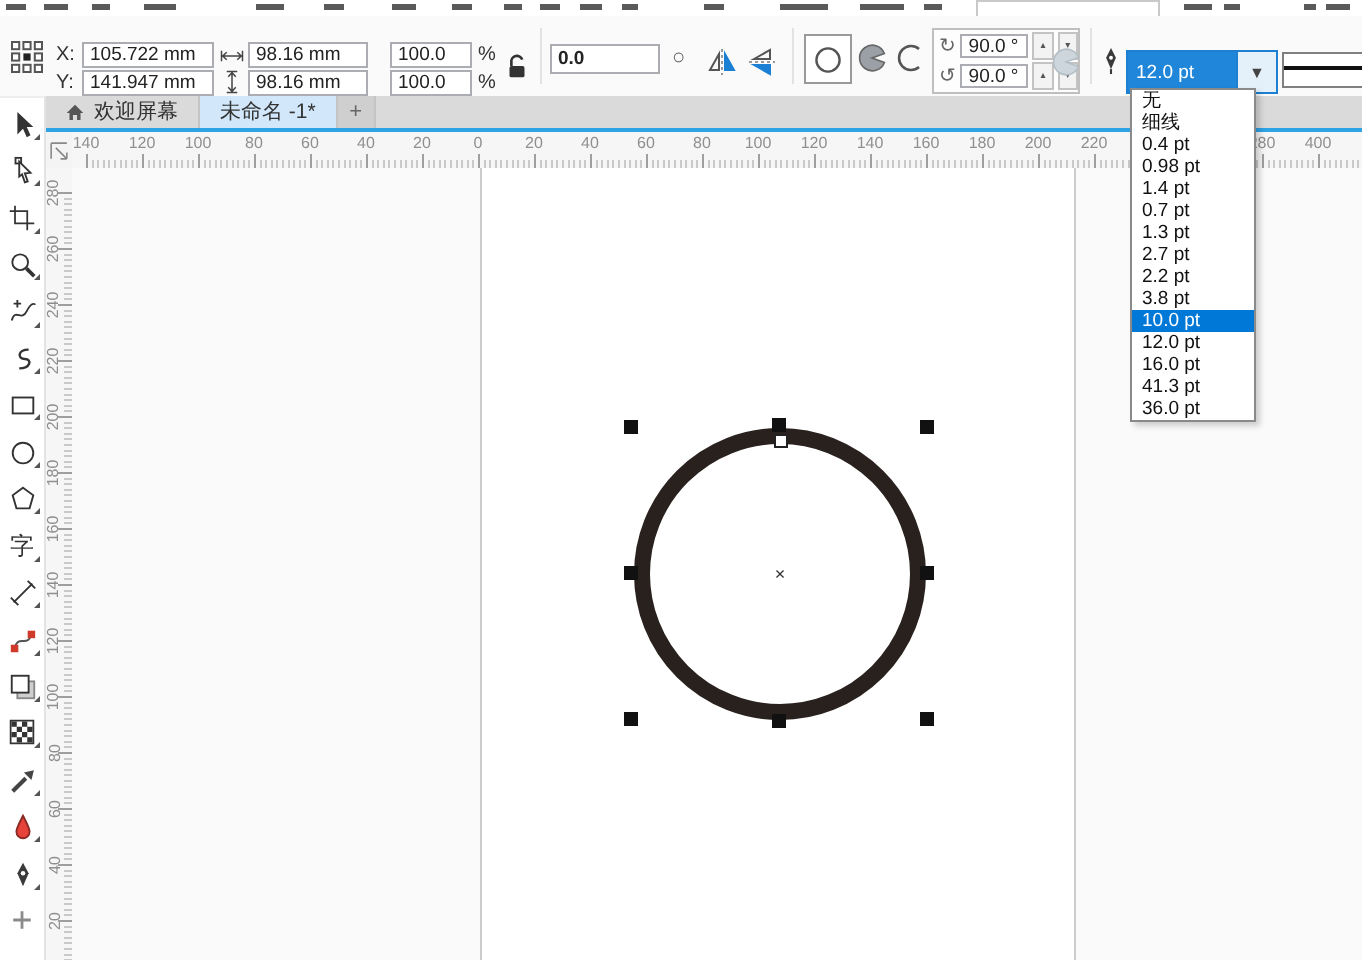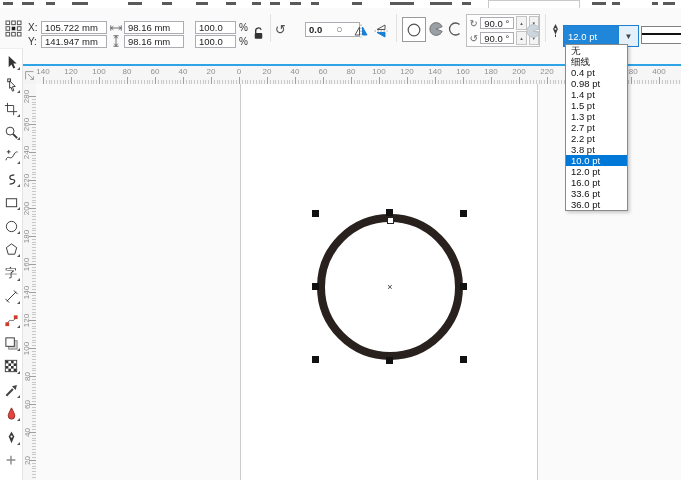--- a/index.html
+++ b/index.html
@@ -154,21 +154,21 @@
 
     <div class="pbtn" style="left:251px;top:16px;width:15px;height:17px">
       <svg width="15" height="16" viewBox="0 0 16 16">
         <path d="M5 8 V6 A3 3 0 0 1 10.8 4.6" stroke="#333" fill="none" stroke-width="1.4"></path>
         <rect x="4" y="8" width="8" height="6" rx="1" fill="#333"></rect>
       </svg>
     </div>
     <div class="sep" style="left:270px"></div>
 
     <span class="lbl" style="left:275px;top:14px;font-size:13px;color:#555">↺</span>
-    <input class="field" style="left: 305px; top: 14px; width: 55px; height: 15px; font-weight: bold;" readonly="" value="0.0">
+    <input class="field" style="left: 275px; top: 14px; width: 55px; height: 15px; font-weight: bold;" readonly="" value="0.0">
     <span class="lbl" style="left:336px;top:15px;font-size:11px;color:#666">○</span>
 
     <div class="pbtn" style="left:352px;top:14px;width:18px;height:18px">
       <svg width="16" height="16" viewBox="0 0 16 16">
         <path d="M8 1.5 V14.5" stroke="#999" stroke-dasharray="1.5 1.5" fill="none"></path>
         <path d="M6.5 4 L2 12 H6.5 Z" fill="none" stroke="#555"></path>
         <path d="M9.5 4 L14 12 H9.5 Z" fill="#1b7fd4" stroke="#1b7fd4"></path>
       </svg>
     </div>
     <div class="pbtn" style="left:372px;top:14px;width:18px;height:18px">
@@ -228,20 +228,32 @@
 
     <div id="outline-combo" class="abs">
       <div id="combo-field">12.0 pt</div>
       <div id="combo-btn">▼</div>
     </div>
     <div id="style-box" class="abs">
         <div class="line"></div>
       </div>
   </div>
 
+  <div id="tabbar" class="abs">
+    <div class="tab">
+      <svg width="11" height="11" viewBox="0 0 16 16">
+        <path d="M8 2 L14 8 H12 V13 H9.5 V9.5 H6.5 V13 H4 V8 H2 Z" fill="#555"></path>
+      </svg>
+      <span>欢迎屏幕</span>
+    </div>
+    <div class="tab active">
+      <span>未命名 -1*</span>
+    </div>
+    <div id="newtab">+</div>
+  </div>
   <div id="accentline" class="abs"></div>
 
   <div id="rcorner" class="abs">
     <svg width="11" height="11" viewBox="0 0 14 14" stroke="#888" fill="none">
       <path d="M2 2 H12 M2 2 V12 M5 5 L12 12 M12 12 V8 M12 12 H8"></path>
     </svg>
   </div>
   <div id="hruler" class="abs">
     <div id="hlabels">
 
@@ -461,21 +473,21 @@
 
       <div class="dd-item">
         <span>0.98 pt</span>
       </div>
 
       <div class="dd-item">
         <span>1.4 pt</span>
       </div>
 
       <div class="dd-item">
-        <span>1.5 pt</span>
+        <span>0.7 pt</span>
       </div>
 
       <div class="dd-item">
         <span>1.3 pt</span>
       </div>
 
       <div class="dd-item">
         <span>2.7 pt</span>
       </div>
 
@@ -493,21 +505,21 @@
 
       <div class="dd-item">
         <span>12.0 pt</span>
       </div>
 
       <div class="dd-item">
         <span>16.0 pt</span>
       </div>
 
       <div class="dd-item">
-        <span>33.6 pt</span>
+        <span>41.3 pt</span>
       </div>
 
       <div class="dd-item">
         <span>36.0 pt</span>
       </div>
     </div>
 
 </div>
 
 </body></html>

